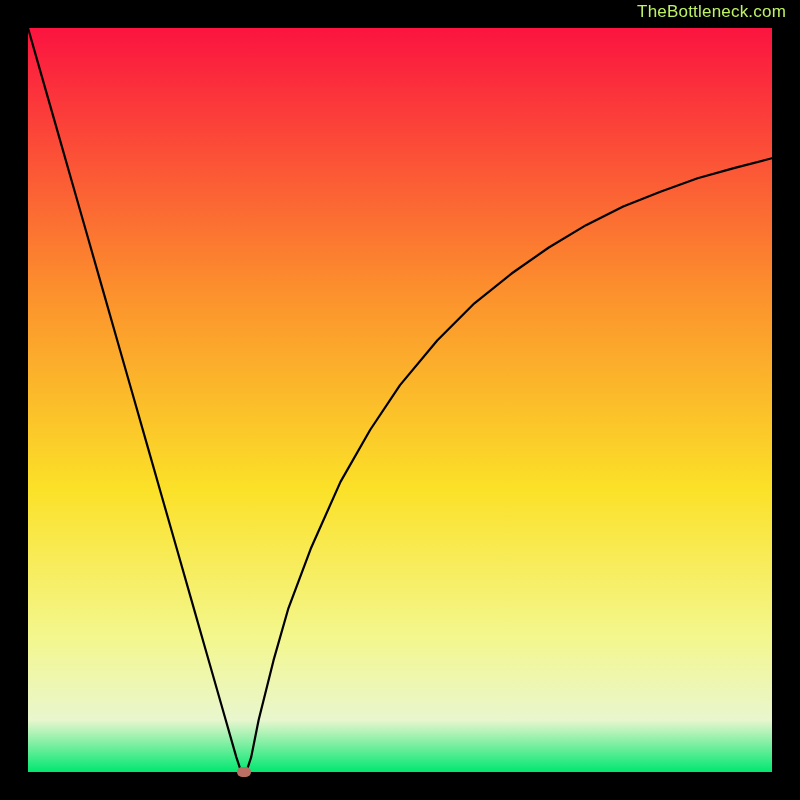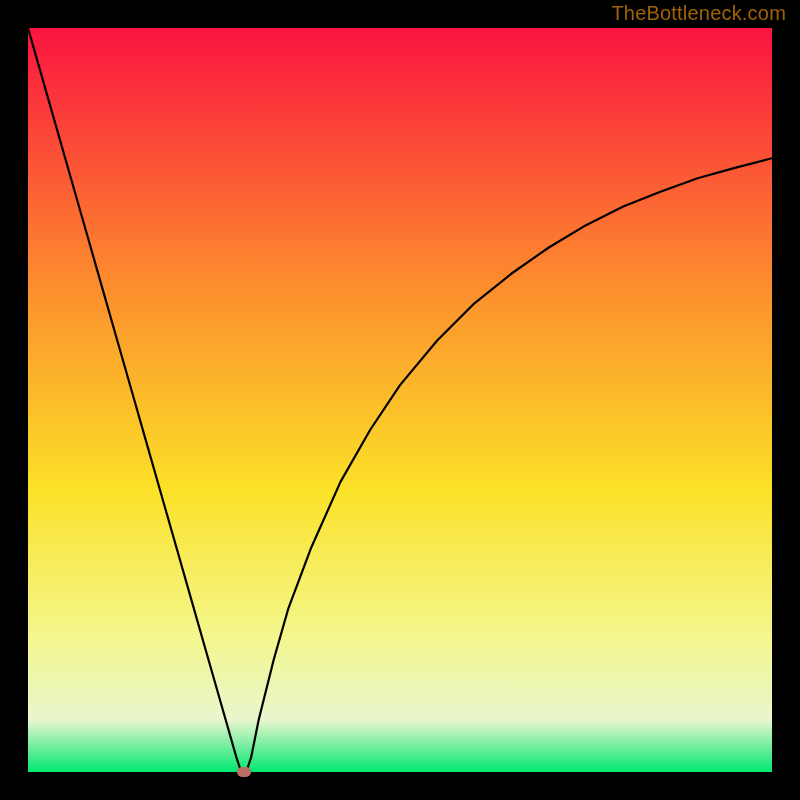--- a/index.html
+++ b/index.html
@@ -13,22 +13,22 @@
   .frame {
     position: relative;
     width: 800px;
     height: 800px;
     background: #000;
   }
   .attribution {
     position: absolute;
     top: 2px;
     right: 14px;
-    color: #a16207;
-    font-size: 20px;
+    color: #bef264;
+    font-size: 17px;
     font-weight: 500;
     letter-spacing: 0.2px;
   }
   .plot-wrap {
     position: absolute;
     left: 28px;
     top: 28px;
     width: 744px;
     height: 744px;
   }

